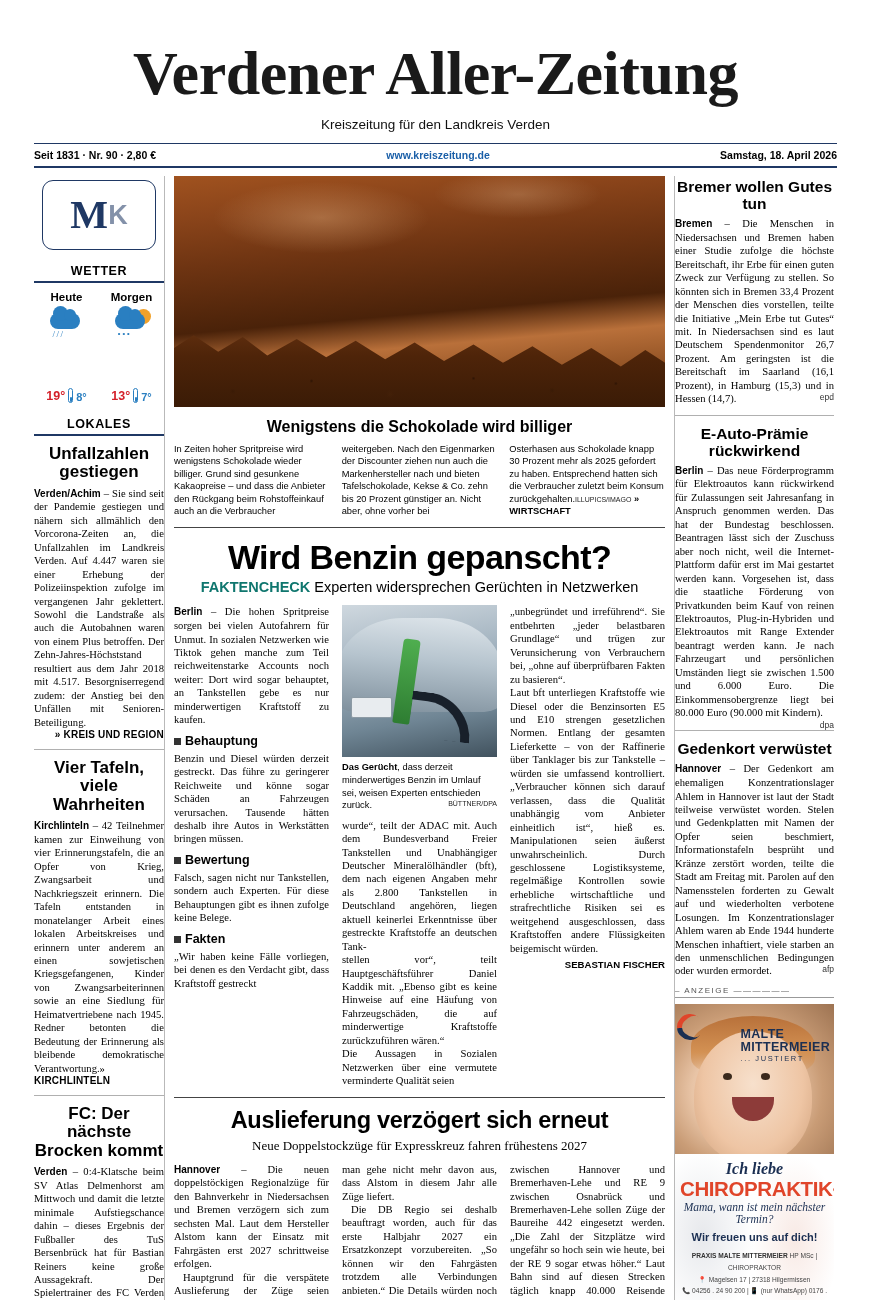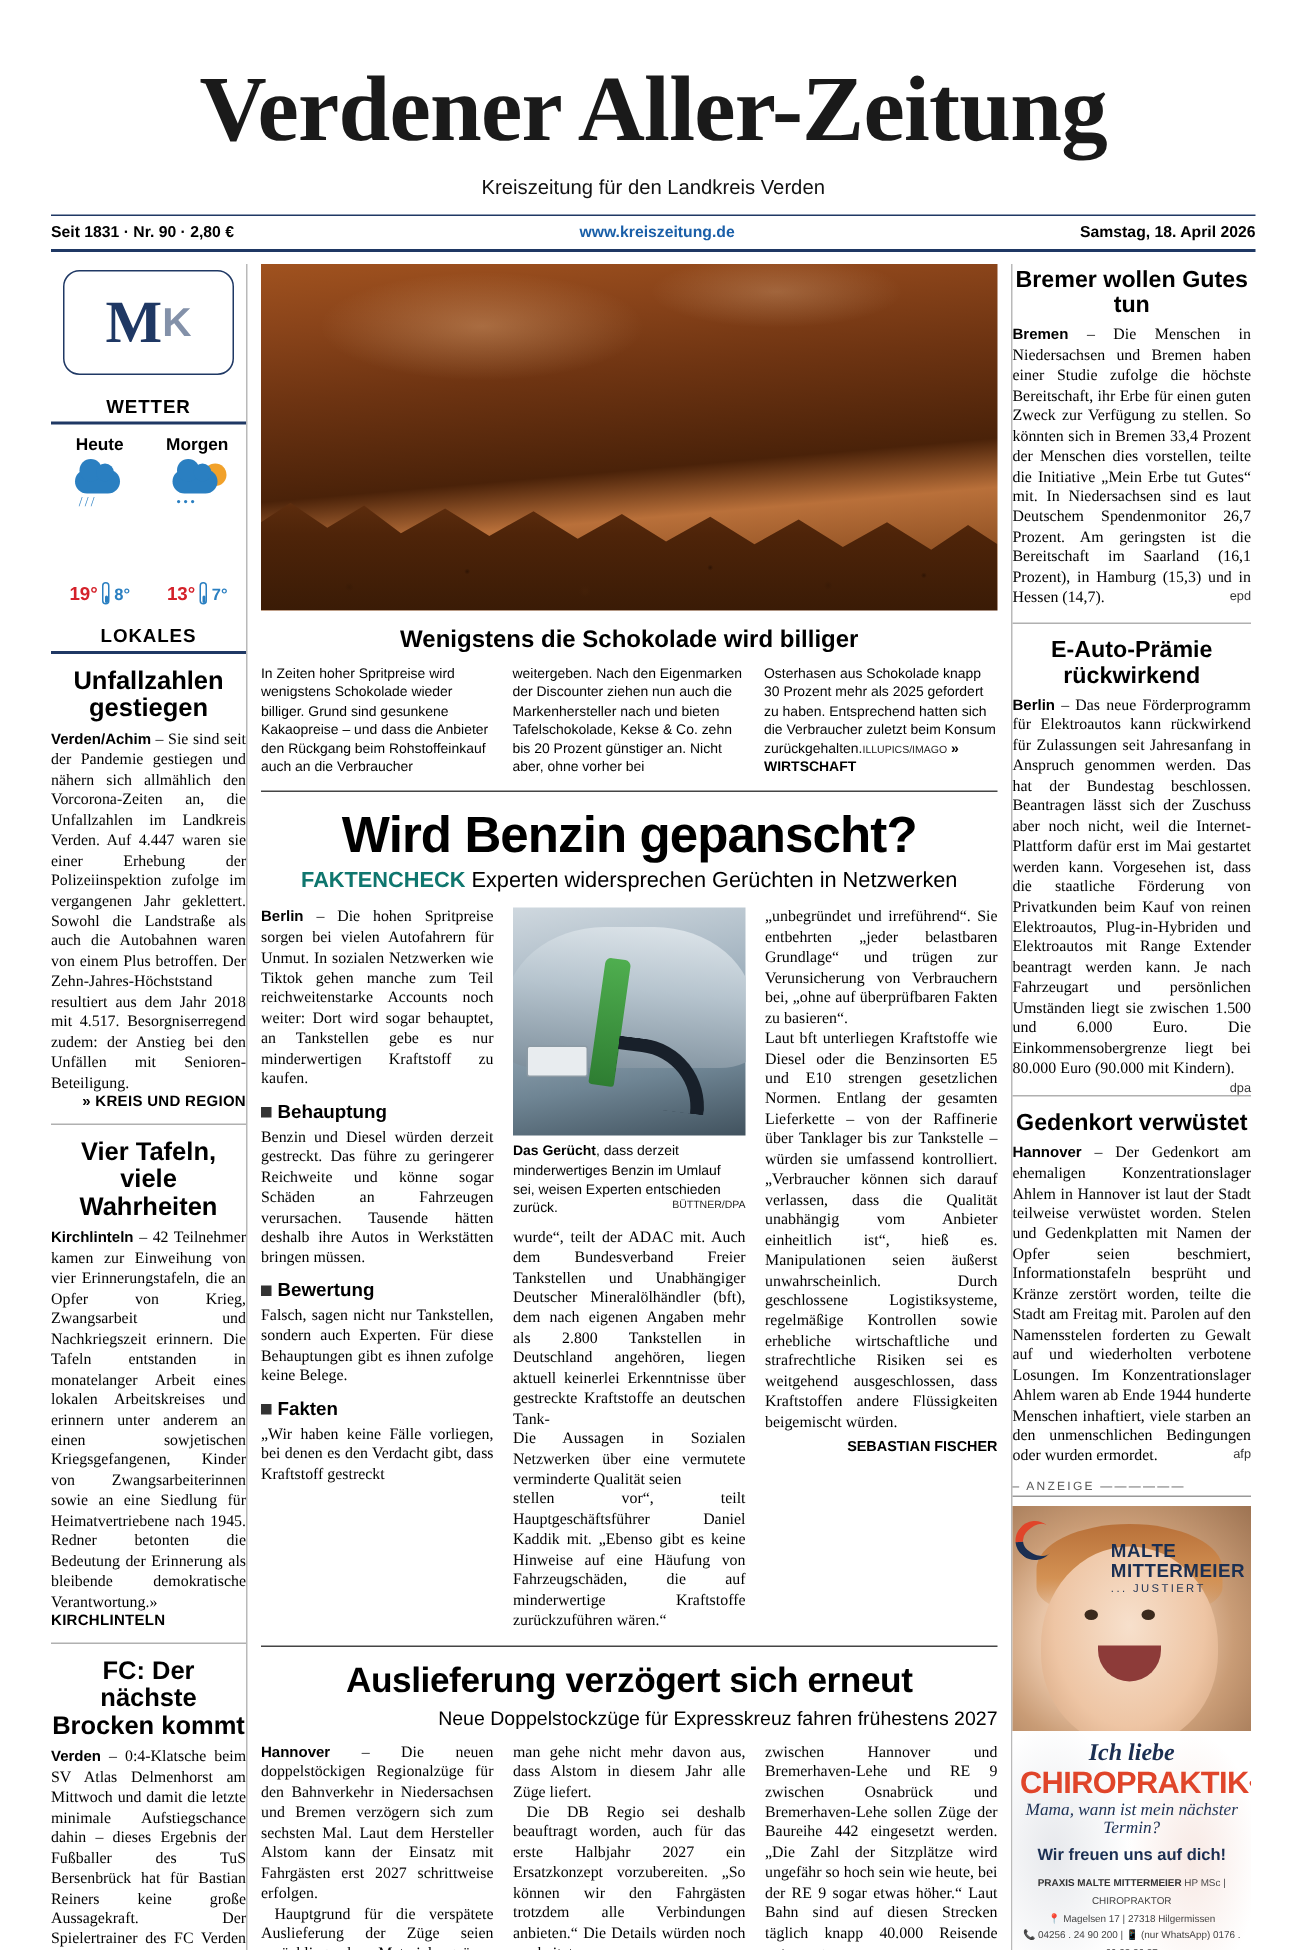--- a/index.html
+++ b/index.html
@@ -225,22 +225,22 @@
   .byline {
     font-family:"Liberation Sans", sans-serif; font-weight:bold; font-size:9.6px;
     text-align:right; margin-top:4px;
   }
 
   .second-headline{
     font-family:"Liberation Sans", sans-serif; font-weight:bold;
     font-size: 23.5px; text-align:center; margin: 6px 0 4px 0; letter-spacing:-0.3px;
   }
   .second-dek{
-    font-family:Liberation Sans, sans-serif; font-size:13px;
-    text-align:right; margin-bottom: 9px;
+    font-family:Liberation Serif, serif; font-size:13px;
+    text-align:center; margin-bottom: 9px;
   }
 
   
   .r-head {
     font-family:"Liberation Sans", sans-serif; font-weight:bold;
     font-size:15.5px; text-align:center; line-height:1.1; margin: 2px 0 5px 0;
   }
   .agency { font-size:8.5px; font-family:"Liberation Sans", sans-serif; float:right; color:#333; }
 
   .anzeige-label{
@@ -421,22 +421,22 @@
 
         <div>
           <div class="photo-gas">
             <div class="gas-car"></div>
             <div class="gas-plate"></div>
             <div class="gas-nozzle"></div>
             <div class="gas-hose"></div>
           </div>
           <div class="photo-cap-s"><b>Das Gerücht</b><span>, dass derzeit minderwertiges Benzin im Umlauf sei, weisen Experten entschieden zurück.</span> <span class="credit">BÜTTNER/DPA</span></div>
           <div class="body-text" style="margin-top:7px">wurde“, teilt der ADAC mit. Auch dem Bundesverband Freier Tankstellen und Unabhängiger Deutscher Mineralölhändler (bft), dem nach eigenen Angaben mehr als 2.800 Tankstellen in Deutschland angehören, liegen aktuell keinerlei Erkenntnisse über gestreckte Kraftstoffe an deutschen Tank-</div>
+          <div class="body-text">stellen vor“, teilt Hauptgeschäftsführer Daniel Kaddik mit. „Ebenso gibt es keine Hinweise auf eine Häufung von Fahrzeugschäden, die auf minderwertige Kraftstoffe zurückzuführen wären.“</div>
           <div class="body-text">Die Aussagen in Sozialen Netzwerken über eine vermutete verminderte Qualität seien</div>
-          <div class="body-text">stellen vor“, teilt Hauptgeschäftsführer Daniel Kaddik mit. „Ebenso gibt es keine Hinweise auf eine Häufung von Fahrzeugschäden, die auf minderwertige Kraftstoffe zurückzuführen wären.“</div>
         </div>
 
         <div>
           <div class="body-text">„unbegründet und irreführend“. Sie entbehrten „jeder belastbaren Grundlage“ und trügen zur Verunsicherung von Verbrauchern bei, „ohne auf überprüfbaren Fakten zu basieren“.</div>
           <div class="body-text">Laut bft unterliegen Kraftstoffe wie Diesel oder die Benzinsorten E5 und E10 strengen gesetzlichen Normen. Entlang der gesamten Lieferkette – von der Raffinerie über Tanklager bis zur Tankstelle – würden sie umfassend kontrolliert. „Verbraucher können sich darauf verlassen, dass die Qualität unabhängig vom Anbieter einheitlich ist“, hieß es. Manipulationen seien äußerst unwahrscheinlich. Durch geschlossene Logistiksysteme, regelmäßige Kontrollen sowie erhebliche wirtschaftliche und strafrechtliche Risiken sei es weitgehend ausgeschlossen, dass Kraftstoffen andere Flüssigkeiten beigemischt würden.</div>
           <div class="byline">SEBASTIAN FISCHER</div>
         </div>
       </div>
 
       <div class="hrule-dark"></div>

